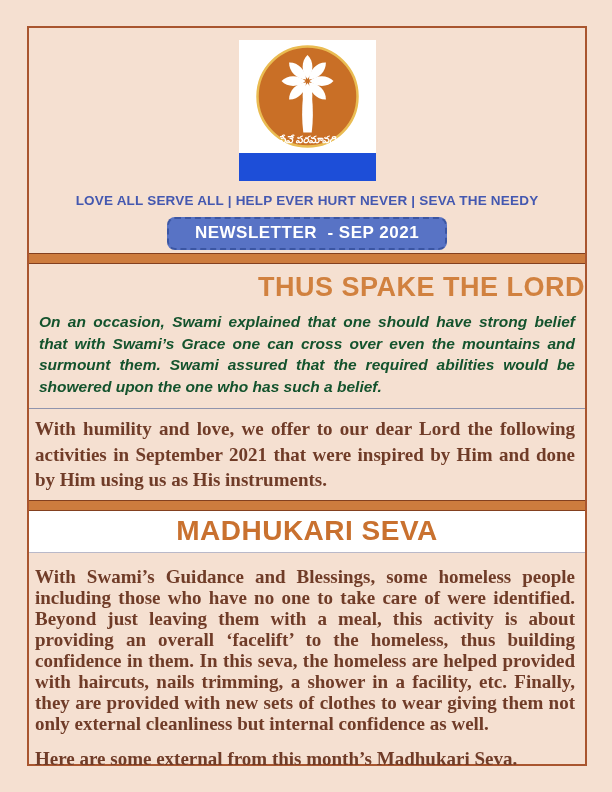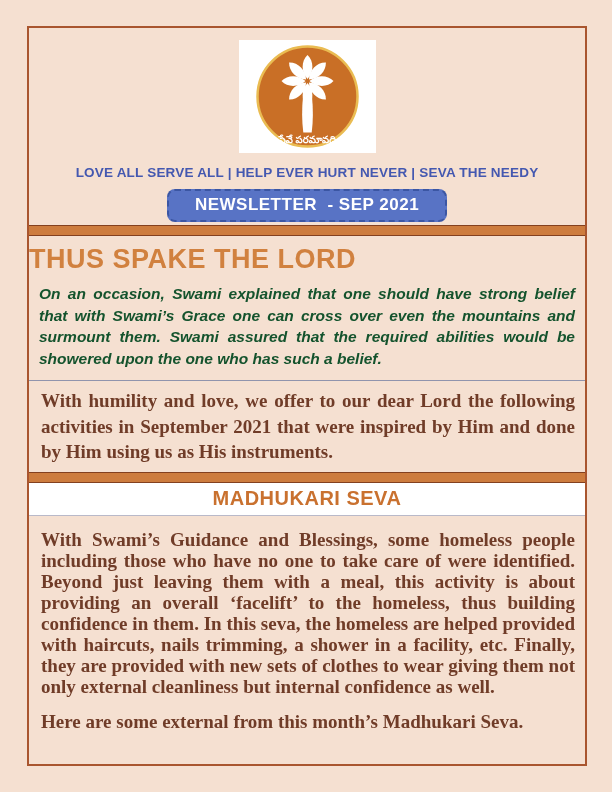--- a/index.html
+++ b/index.html
@@ -18,23 +18,24 @@
     width: 560px;
     height: 740px;
     border: 2px solid #a9562f;
     box-sizing: border-box;
     background: #f5e0d1;
   }
   
   .header { text-align: center; }
   .logo-box {
     width: 137px;
-    height: 113px;
+    height: 141px;
     margin: 12px auto 0 auto;
-    background: #737373;
+    background: #1d4ed8;
+    font-style: italic;
   }
   .motto {
     margin-top: 12px;
     font-size: 13.5px;
     font-weight: bold;
     color: #4458b0;
     letter-spacing: 0.2px;
   }
   .banner {
     display: inline-block;
@@ -62,58 +63,58 @@
   .orange-bar.tight { margin-top: 0; }
   .thin-rule {
     height: 1px;
     background: #9094ad;
     border: none;
     margin: 0;
   }
   
   .spake-title {
     margin: 6px 0 0 0;
-    text-align: left;
+    text-align: right;
     font-size: 27px;
     line-height: 34px;
     font-weight: bold;
     color: #d1813f;
     letter-spacing: 0.5px;
   }
   .quote {
     margin: 7px 10px 11px 10px;
     font-size: 15.5px;
     line-height: 21.5px;
     font-weight: bold;
     font-style: italic;
     color: #14532d;
     text-align: justify;
   }
   
   .serif-par {
-    margin: 7px 10px 7px 12px;
+    margin: 7px 10px 7px 6px;
     font-family: "Liberation Serif", serif;
     font-weight: bold;
     font-size: 19px;
     line-height: 25.5px;
     color: #703c28;
     text-align: justify;
   }
   .serif-par.body { margin-top: 13px; line-height: 21px; }
   .serif-par.closing { margin-top: 12px; text-align: left; }
   
   .white-band {
     background: #ffffff;
     border-bottom: 1px solid #b9b9c9;
     text-align: center;
     padding: 4px 0 5px 0;
   }
   .white-band h2 {
     margin: 0;
-    font-size: 20px;
+    font-size: 28px;
     font-weight: bold;
     color: #c9712f;
     letter-spacing: 0.5px;
   }
 </style>
 </head>
 <body>
 
 <div class="frame">
 

